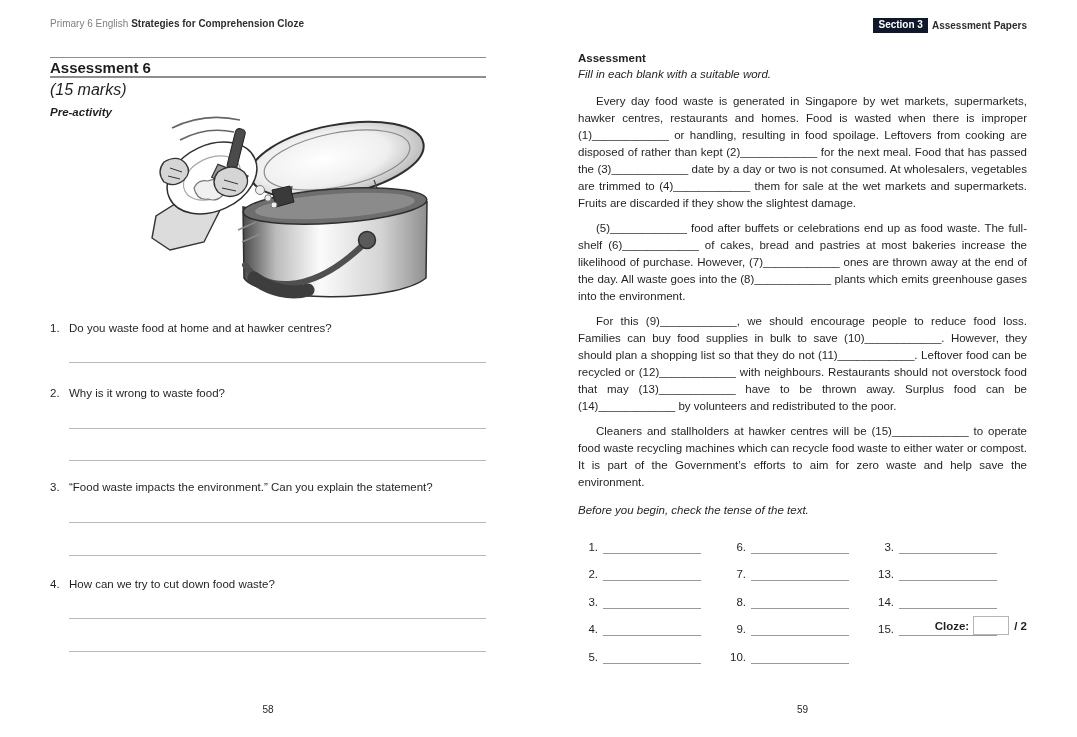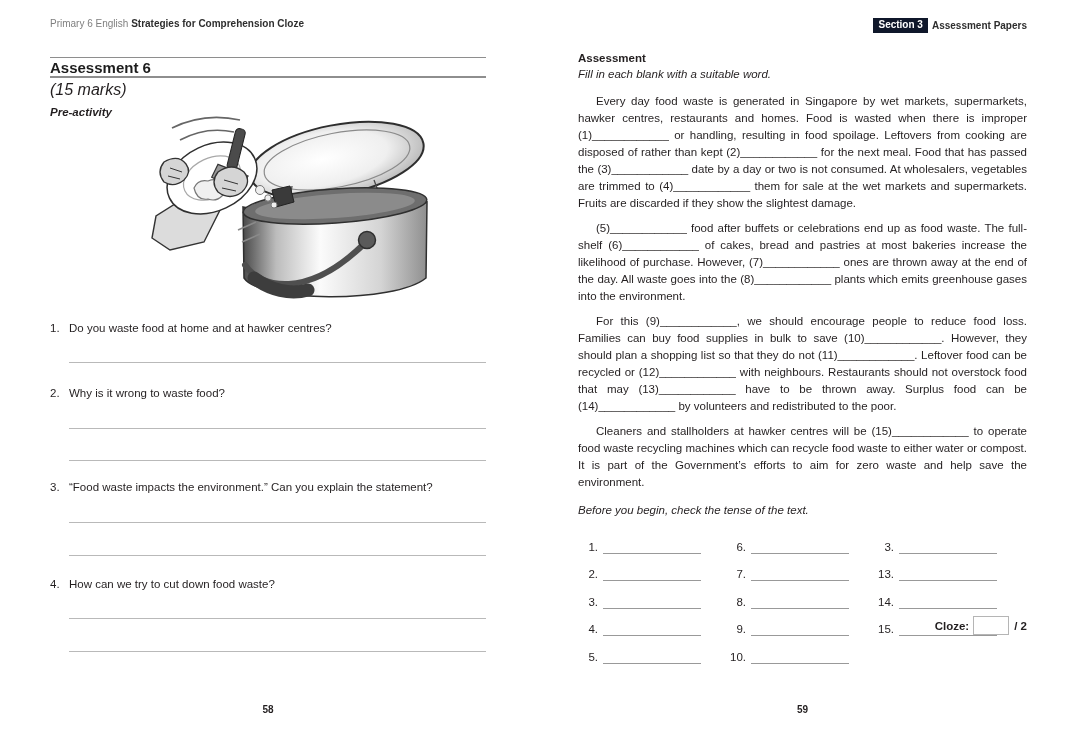--- a/index.html
+++ b/index.html
@@ -48,21 +48,21 @@
     grid-auto-flow:column; grid-auto-columns:148px;
     width:444px;
   }
   .grid-cell { display:flex; align-items:flex-end; padding-bottom:6px; }
   .g-num  { width:25px; flex:none; font-size:11.5px; line-height:13px; text-align:right; padding-right:5px; }
   .g-line { width:98px; height:13px; border-bottom:1px solid #999999; }
 
   .score-row { top:616px; right:0; display:flex; align-items:center; font-size:11.5px; font-weight:bold; }
   .score-box { width:36px; height:19px; border:1px solid #b5b5b5; background:#fff; margin:0 5px 0 4px; }
 
-  .pagenum { top:704px; left:0; width:100%; text-align:center; font-size:10px; font-weight:bold; }
+  .pagenum { top:704px; left:0; width:100%; text-align:center; font-size:10px; font-weight:normal; }
 </style>
 </head>
 <body>
 
 <div class="page" id="page-left">
 
   <div class="abs run-head">
     <span class="hdr-gray">Primary 6 English</span>
     <span class="hdr-bold">Strategies for Comprehension Cloze</span>
   </div>

